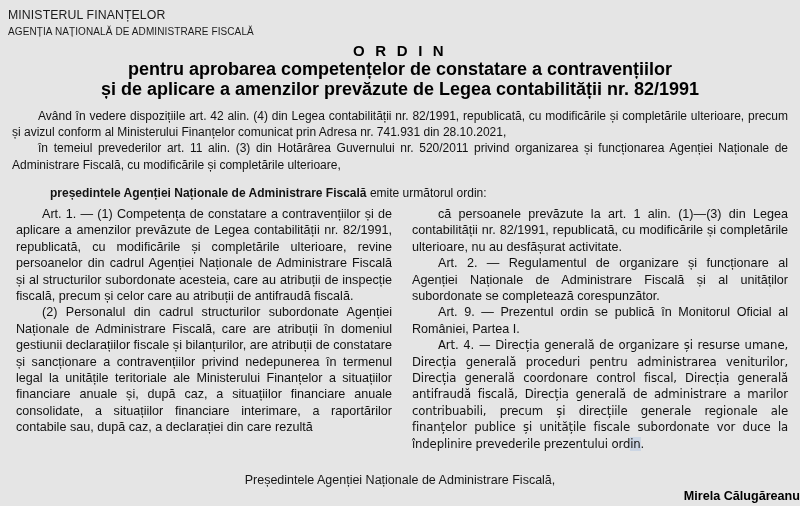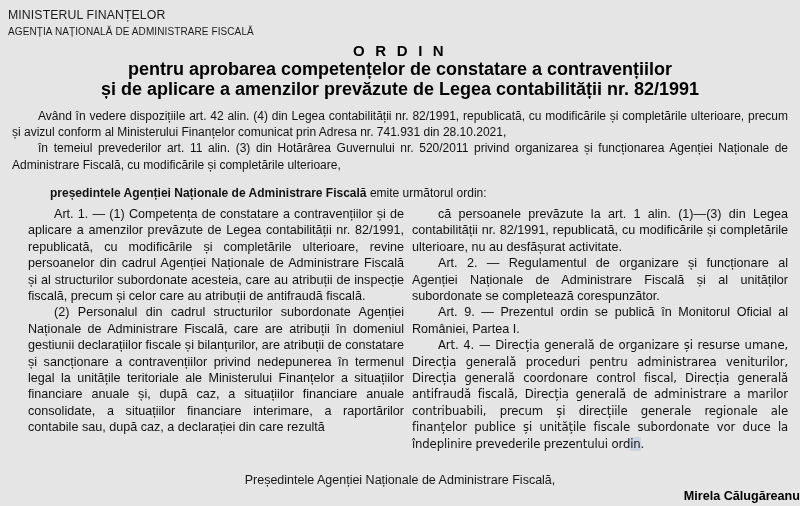--- a/index.html
+++ b/index.html
@@ -95,21 +95,21 @@
     left: 12px;
     top: 206px;
     width: 776px;
     height: 256px;
   }
   .col {
     position: absolute;
     top: 0;
     width: 376px;
   }
-  .col-left  { left: 16px; }
+  .col-left  { left: 4px; }
   .col-right { left: 400px; }
 
   .col p {
     margin: 0;
     font-size: 12.6px;
     line-height: 16.4px;
     text-align: justify;
     text-indent: 26px;
     color: #111111;
     hyphens: none;

